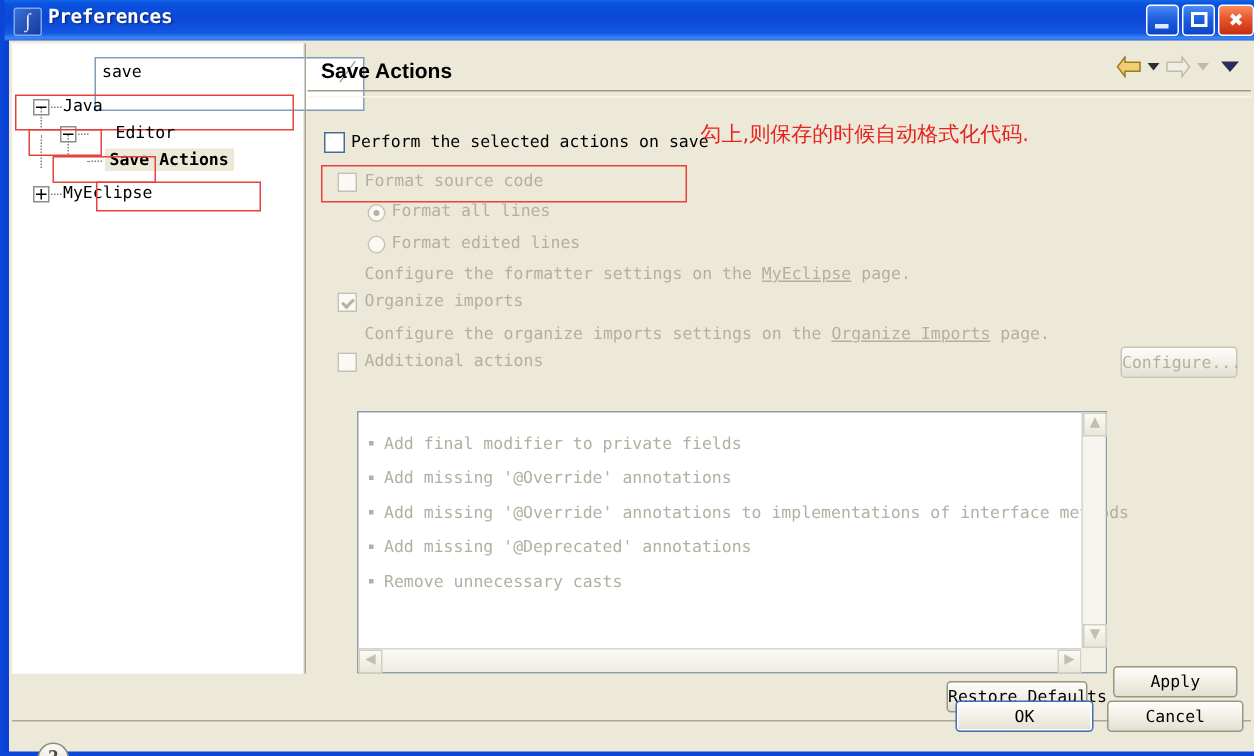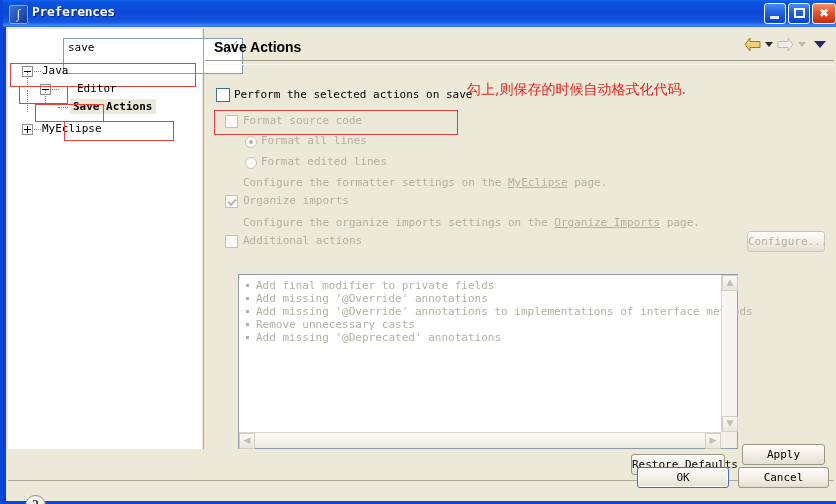--- a/index.html
+++ b/index.html
@@ -328,21 +328,21 @@
     box-sizing: border-box;
   }
   .list-items {
     position: absolute; left: 5px; top: 4px;
     font-family: "DejaVu Sans Mono", monospace;
     font-size: 11px;
     color: #b3b0a2;
     line-height: 13px;
     white-space: nowrap;
   }
-  .li { position: relative; padding-left: 12px; }
+  .li { position: relative; padding-left: 12px; margin-top: 10px; }
   .li::before {
     content: "";
     position: absolute; left: 2px; top: 5px;
     width: 3px; height: 3px; background: #b3b0a2;
   }
   .sb-v {
     position: absolute; right: 0; top: 0;
     width: 16px; bottom: 16px;
     background: #f6f5ef;
     border-left: 1px solid #d8d5c8;
@@ -532,22 +532,22 @@
       </div>
     </div>
 
     <div class="perform-hl"></div>
 
     <div class="listbox">
       <div class="list-items">
         <div class="li">Add final modifier to private fields</div>
         <div class="li">Add missing '@Override' annotations</div>
         <div class="li">Add missing '@Override' annotations to implementations of interface methods</div>
+        <div class="li">Add missing '@Deprecated' annotations</div>
         <div class="li">Remove unnecessary casts</div>
-        <div class="li">Add missing '@Deprecated' annotations</div>
       </div>
       <div class="sb-v">
         <div class="sb-btn" style="left:0;top:0;">▲</div>
         <div class="sb-btn" style="left:0;bottom:0;">▼</div>
       </div>
       <div class="sb-h">
         <div class="sb-btn" style="left:0;top:0;">◀</div>
         <div class="sb-btn" style="right:0;top:0;">▶</div>
       </div>
       <div class="sb-corner"></div>

